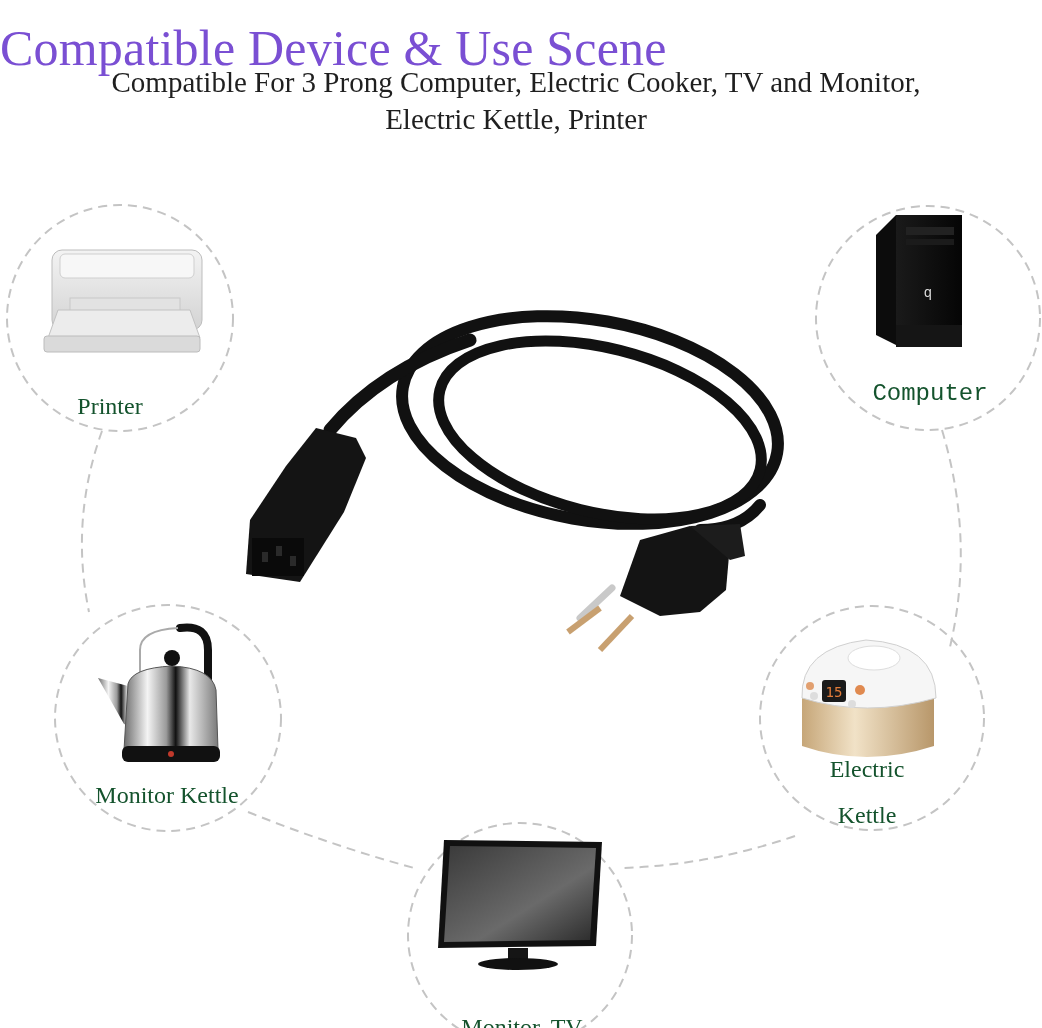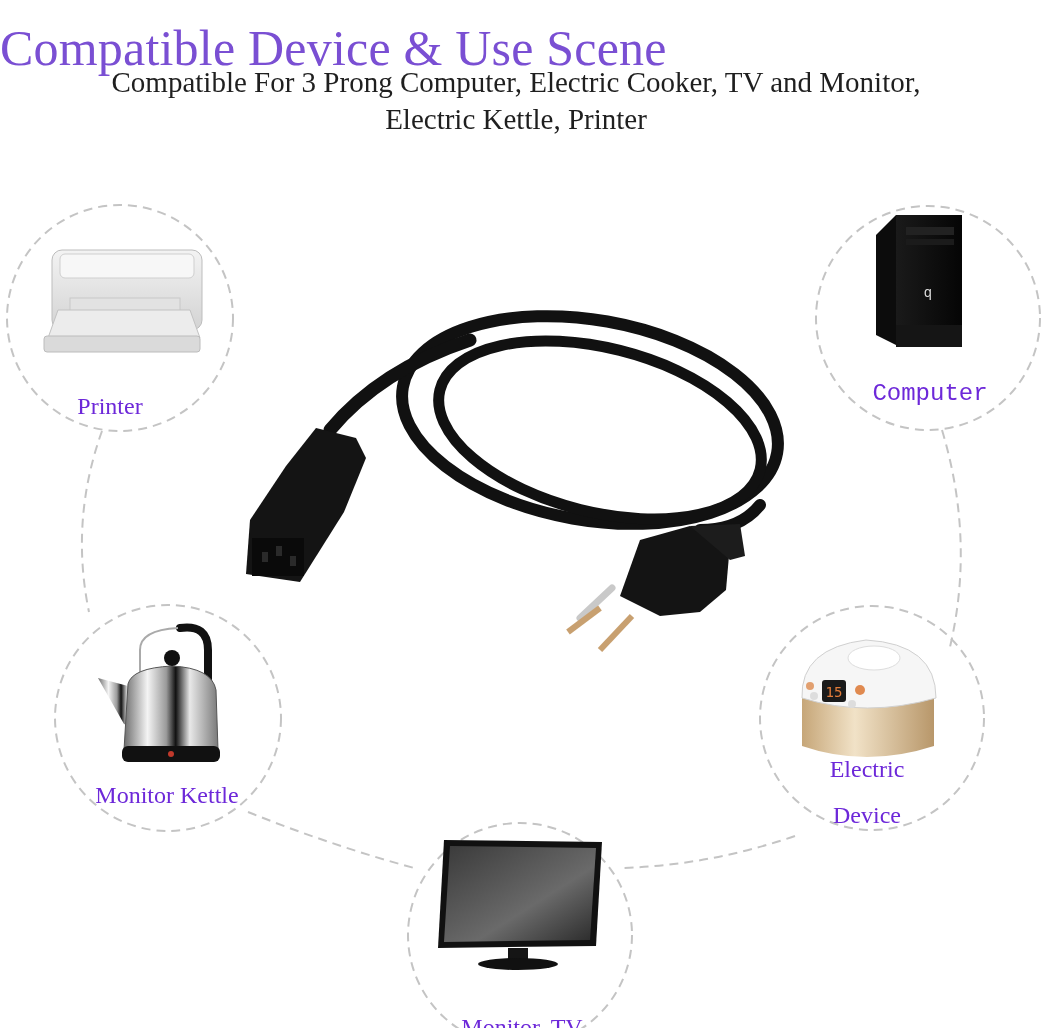--- a/index.html
+++ b/index.html
@@ -1,20 +1,20 @@
 <!DOCTYPE html>
 <html><head>
 <meta charset="utf-8">
 <style>
   html, body { margin:0; padding:0; background:#ffffff; }
   body { width:1042px; height:1028px; position:relative; overflow:hidden; font-family:"DejaVu Serif","Liberation Serif",serif; }
   .title { position:absolute; left:0; right:0; top:18px; color:#7a4fd3; font-family:"Liberation Serif","DejaVu Serif",serif; font-size:50px; line-height:60px; letter-spacing:0.2px; }
   .subtitle { position:absolute; left:110px; right:120px; top:64px; text-align:center; color:#1f1f1f; font-family:"Liberation Serif","DejaVu Serif",serif; font-size:29px; line-height:37px; }
   svg.bg { position:absolute; left:0; top:0; }
-  .label { position:absolute; color:#6d28d9; font-family:"Liberation Serif","DejaVu Serif",serif; font-size:24px; line-height:30px; text-align:center; white-space:nowrap; }
+  .label { position:absolute; color:#14532d; font-family:"Liberation Serif","DejaVu Serif",serif; font-size:24px; line-height:30px; text-align:center; white-space:nowrap; }
 </style>
 </head>
 <body>
 
 <div class="title">Compatible Device &amp; Use Scene</div>
 <div class="subtitle">Compatible For 3 Prong Computer, Electric Cooker, TV and Monitor, Electric Kettle, Printer</div>
 
 <svg class="bg" width="1042" height="1028" viewBox="0 0 1042 1028">
   <defs>
     <linearGradient id="chrome" x1="0" x2="1" y1="0" y2="0">
@@ -125,14 +125,14 @@
     <path d="M612 588 L580 618" stroke="#c9c9c9" stroke-width="7" stroke-linecap="round"></path>
     <path d="M600 608 L568 632" stroke="#c8a070" stroke-width="6"></path>
     <path d="M632 616 L600 650" stroke="#c8a070" stroke-width="6"></path>
   </g>
 </svg>
 
 <div class="label" style="left:50px; top:391px; width:120px;">Printer</div>
 <div class="label" style="left:868px; top:379px; width:124px;font-family:Liberation Mono, monospace;">Computer</div>
 <div class="label" style="left:82px; top:780px; width:170px;">Monitor Kettle</div>
 <div class="label" style="left:812px; top:754px; width:110px;">Electric</div>
-<div class="label" style="left:812px; top:800px; width:110px;">Device</div>
+<div class="label" style="left:812px; top:800px; width:110px;">Kettle</div>
 <div class="label" style="left:450px; top:972px; width:144px;margin-top:40px;">Monitor, TV</div>
 
 </body></html>

